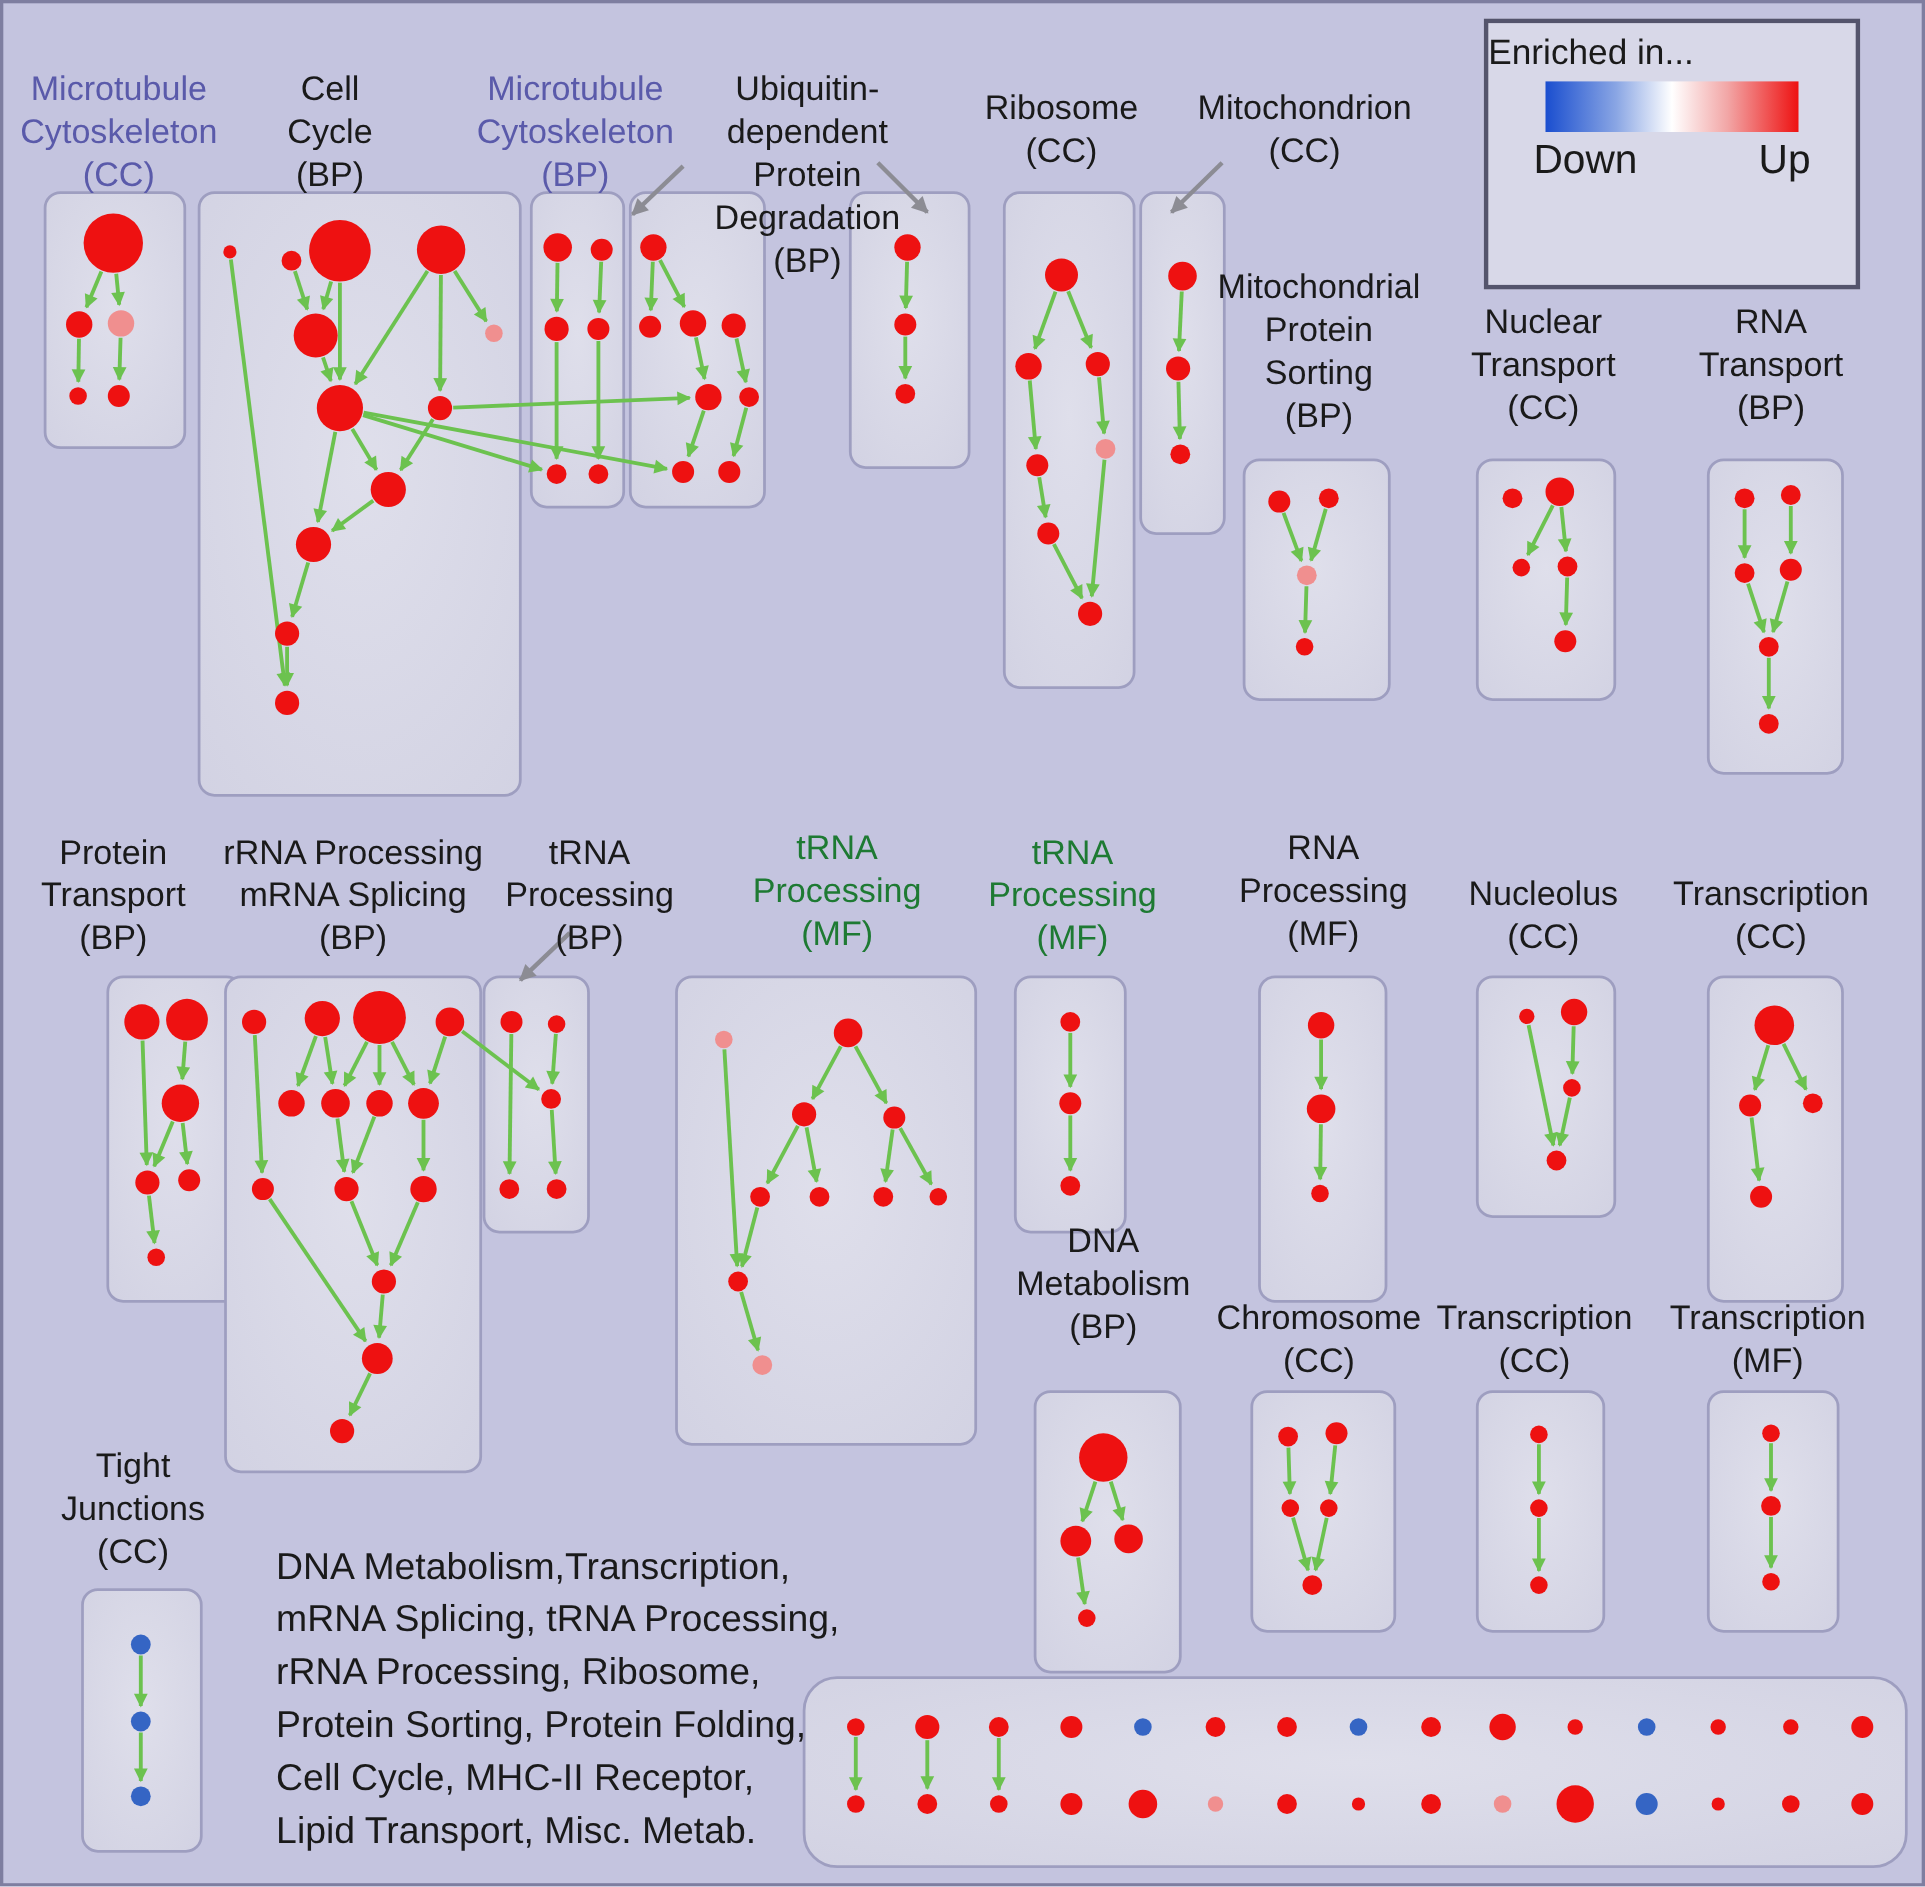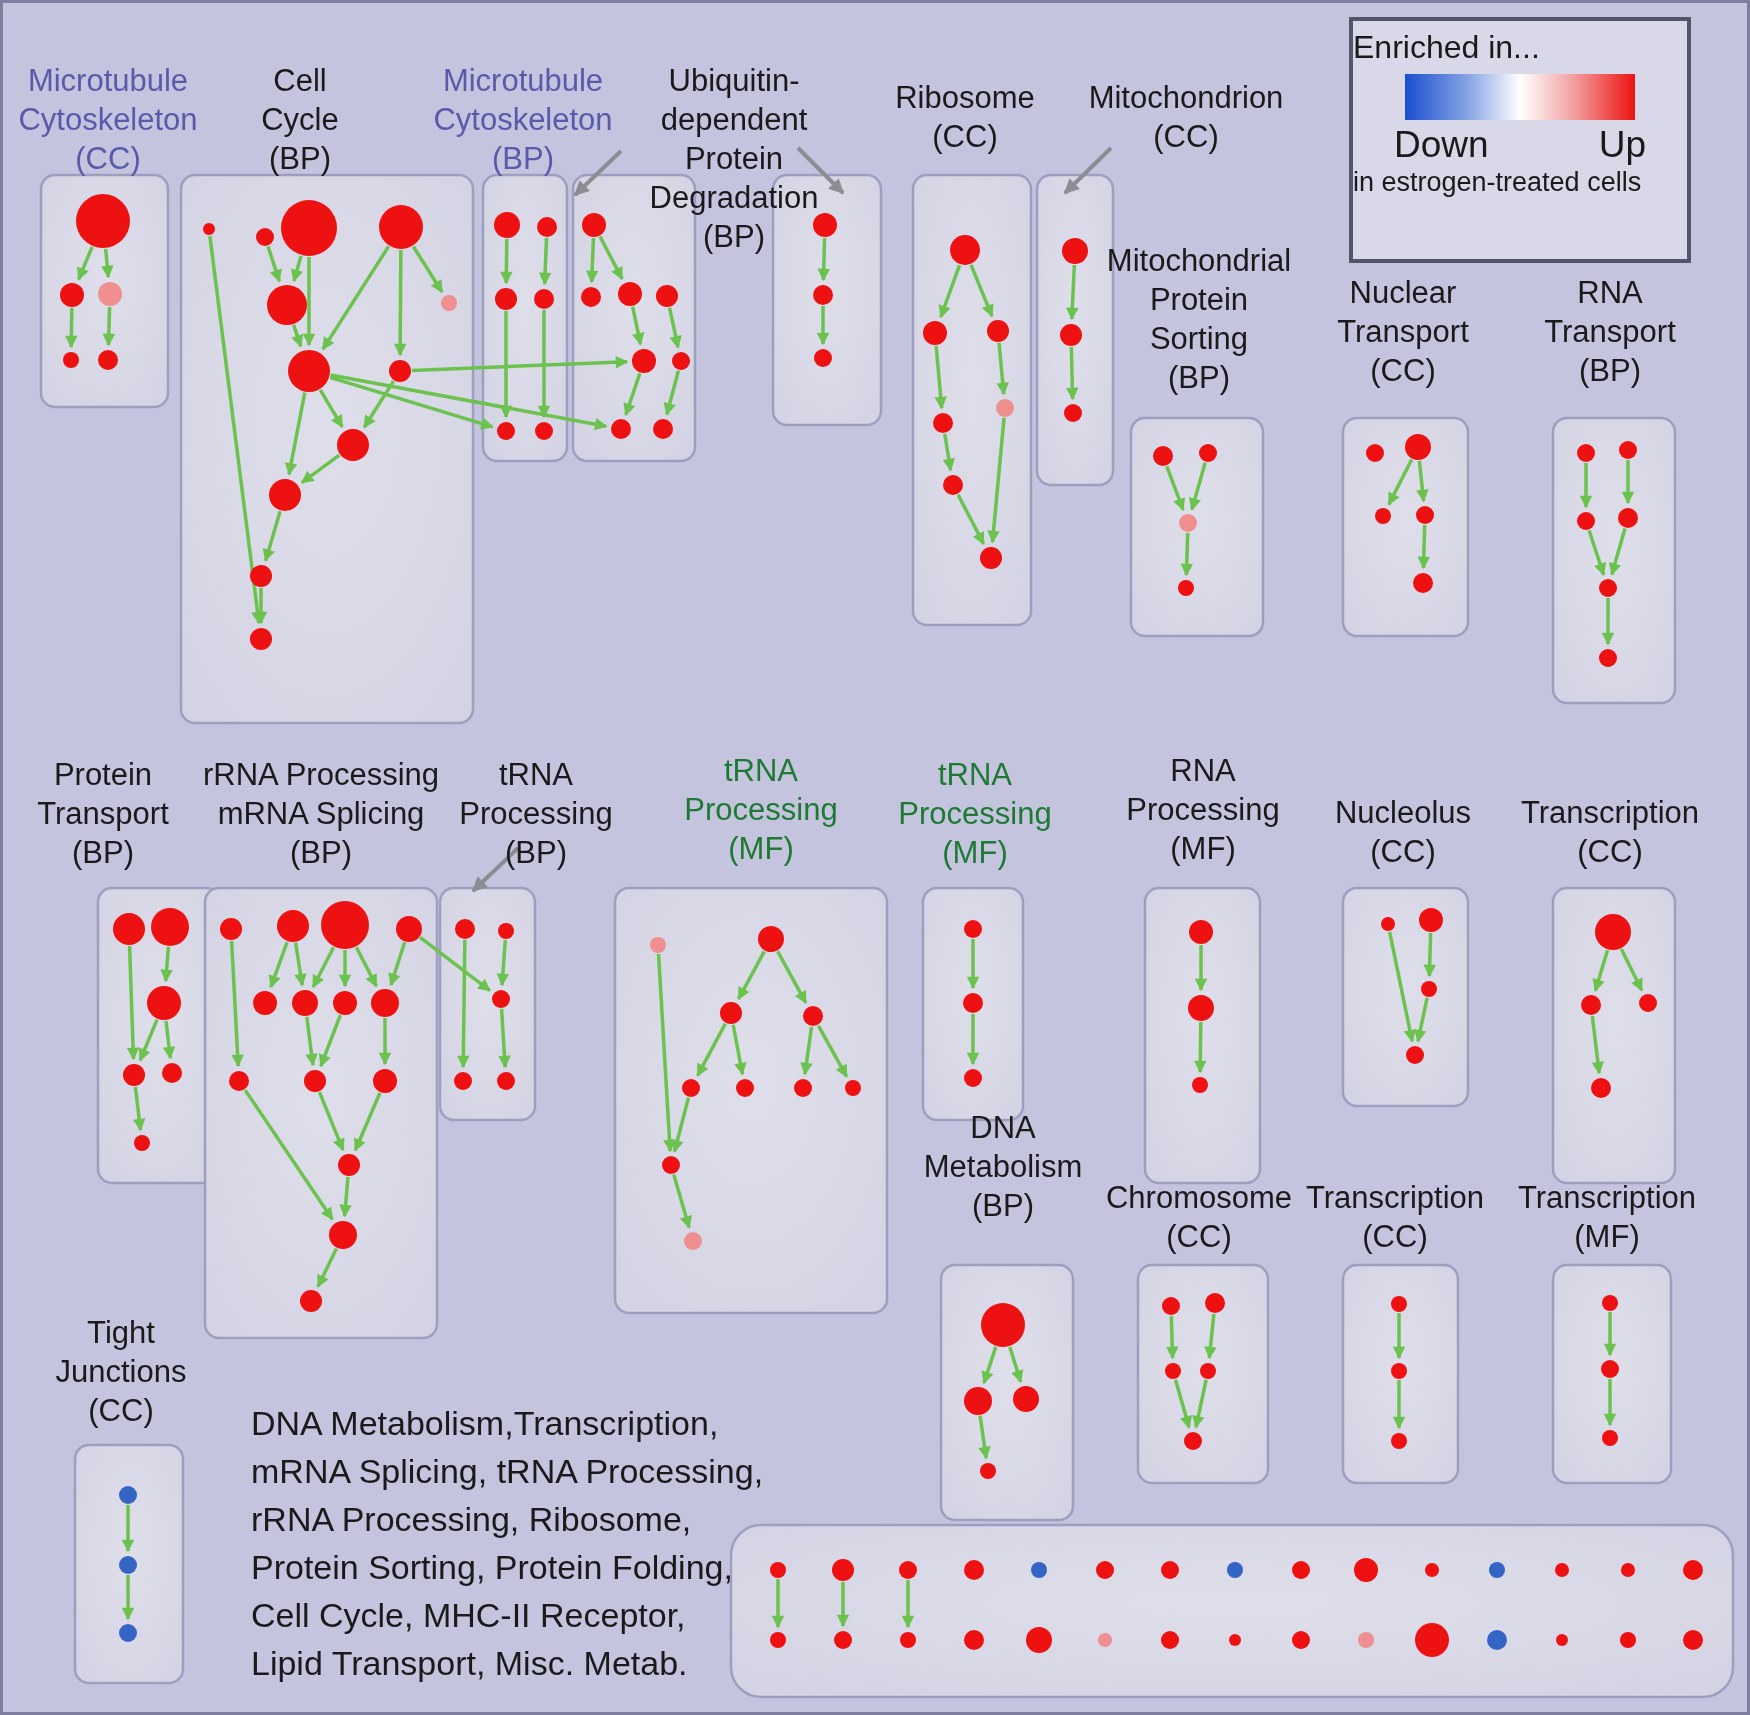--- a/index.html
+++ b/index.html
@@ -373,16 +373,15 @@
       </g>
     </svg>
 
   <div class="legend">
     <div class="legend-title">Enriched in...</div>
     <div class="legend-bar" style="background: linear-gradient(to right, rgb(26, 78, 207) 0%, rgb(138, 166, 228) 28%, rgb(255, 255, 255) 50%, rgb(242, 166, 166) 72%, rgb(238, 18, 18) 100%);"></div>
     <div class="legend-row">
       <span>Down</span>
       <span>Up</span>
     </div>
-    <div class="legend-sub">in estrogen-treated cells</div>
   </div>
 
 </div>
 
 </body></html>

